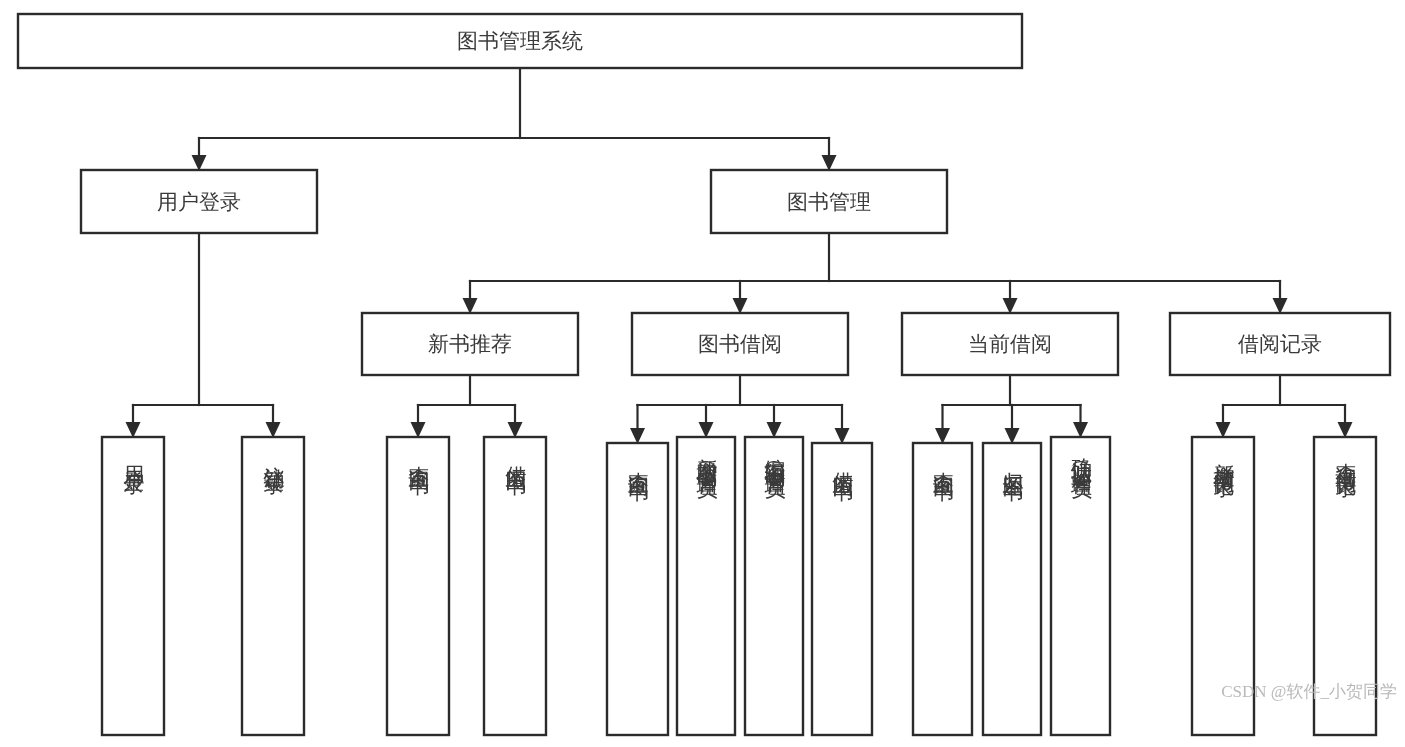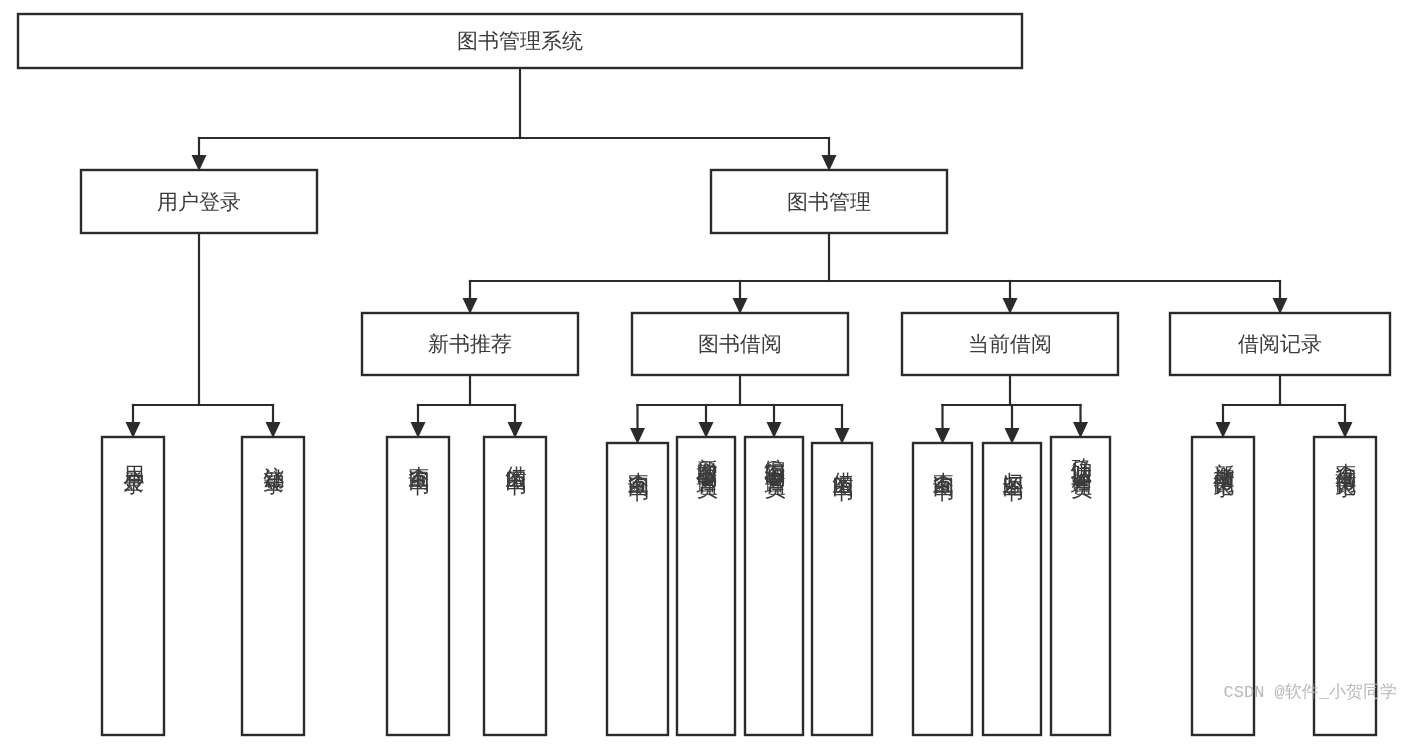--- a/index.html
+++ b/index.html
@@ -52,21 +52,21 @@
   .label-v {
     font-size: 21px;
     writing-mode: vertical-rl;
     text-orientation: upright;
     letter-spacing: 3px;
   }
   .watermark {
     position: absolute;
     right: 8px;
     bottom: 6px;
-    font-family: Liberation Mono, monospace;
+    font-family: Liberation Serif, serif;
     font-size: 17px;
     color: #b9b9b9;
     white-space: nowrap;
     user-select: none;
   }
 </style>
 </head>
 <body>
 
 <div id="diagram-root">

